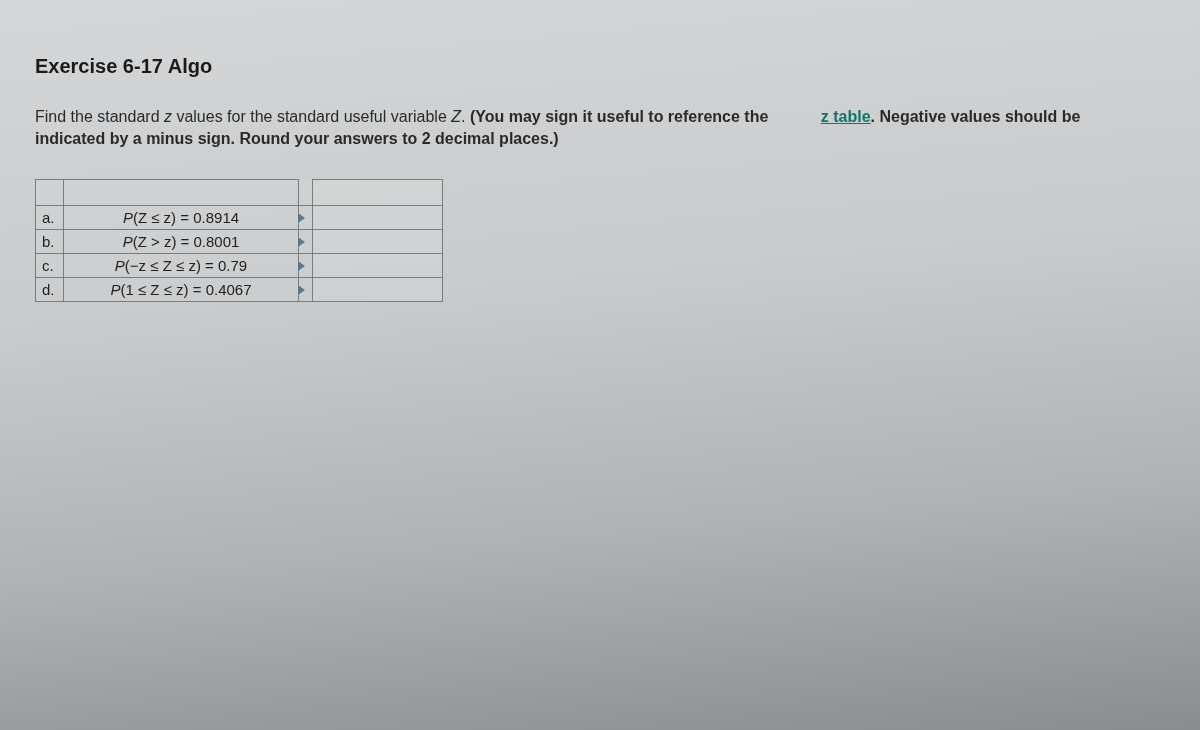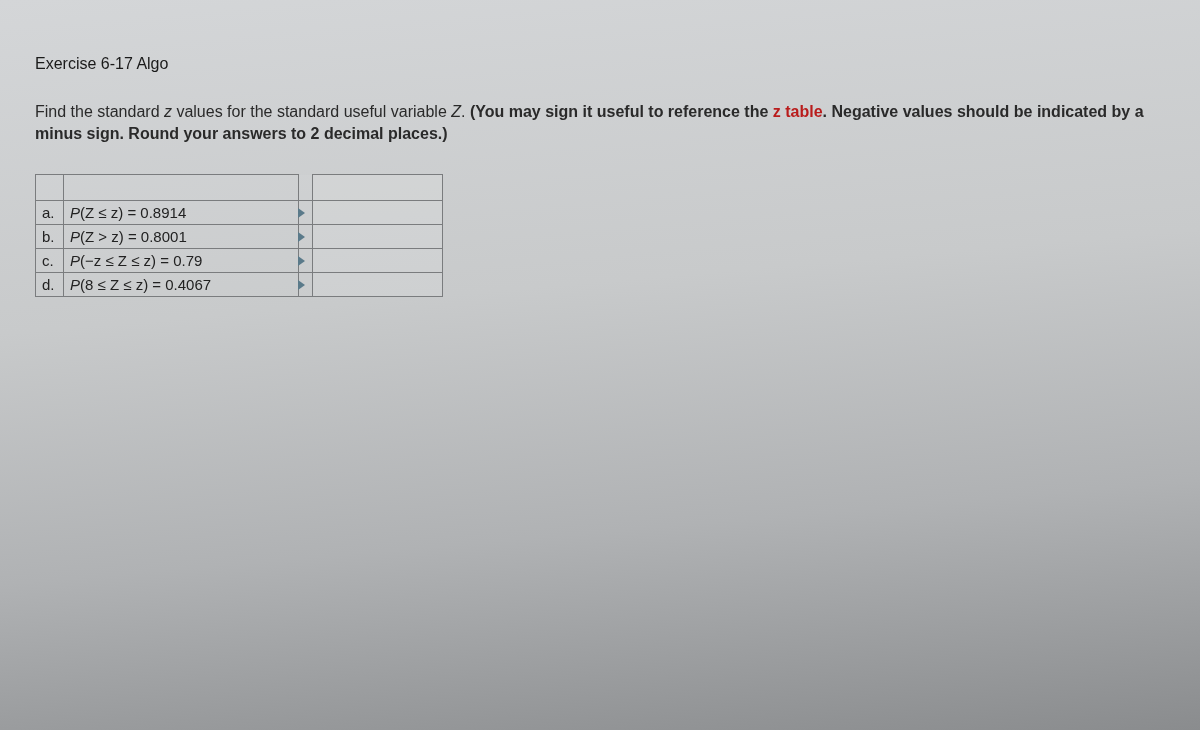--- a/index.html
+++ b/index.html
@@ -9,41 +9,43 @@
     }
     body {
       font-family: Arial, Helvetica, sans-serif;
       background: linear-gradient(175deg, #d4d6d8 0%, #c8cacb 40%, #b0b2b4 70%, #8a8c8e 100%);
       width: 1200px;
       height: 730px;
       padding: 55px 35px 35px 35px;
       color: #2a2a2a;
     }
     .title {
-      font-size: 16px;
-      font-weight: normal;
+      font-size: 20px;
+      font-weight: bold;
       color: #1a1a1a;
       margin-bottom: 28px;
     }
     .prompt {
       font-size: 16px;
       line-height: 1.35;
       color: #2a2a2a;
       margin-bottom: 30px;
       max-width: 1120px;
     }
     .prompt .italic {
       font-style: italic;
     }
     .prompt .bold {
       font-weight: bold;
     }
     .prompt .link {
-      color: #b91c1c;
+      color: #0f766e;
+      text-decoration: underline;
       font-weight: bold;
+      margin-left: 48px;
     }
     .table-wrap {
       display: inline-block;
     }
     table {
       border-collapse: collapse;
       font-size: 15px;
       color: #222;
     }
     td {
@@ -52,21 +54,21 @@
       height: 24px;
       vertical-align: middle;
       background: rgba(255,255,255,0.05);
     }
     .col-label {
       width: 28px;
       text-align: left;
     }
     .col-expr {
       width: 235px;
-      text-align: left;
+      text-align: center;
     }
     .col-mark {
       width: 14px;
       border-left: none;
       border-right: none;
       padding: 0;
       position: relative;
     }
     .col-input {
       width: 130px;
@@ -147,21 +149,21 @@
         <span class="expr-ital">P</span><span>(−z ≤ Z ≤ z)</span><span> = 0.79</span>
       </td>
       <td class="col-mark">
             <span class="tri"></span>
           </td>
       <td class="col-input"></td>
     </tr>
     <tr>
       <td class="col-label">d.</td>
       <td class="col-expr">
-        <span class="expr-ital">P</span><span>(8 ≤ Z ≤ z)</span><span> = 0.4067</span>
+        <span class="expr-ital">P</span><span>(1 ≤ Z ≤ z)</span><span> = 0.4067</span>
       </td>
       <td class="col-mark">
             <span class="tri"></span>
           </td>
       <td class="col-input"></td>
     </tr>
   </tbody>
     </table>
 </div>
 

